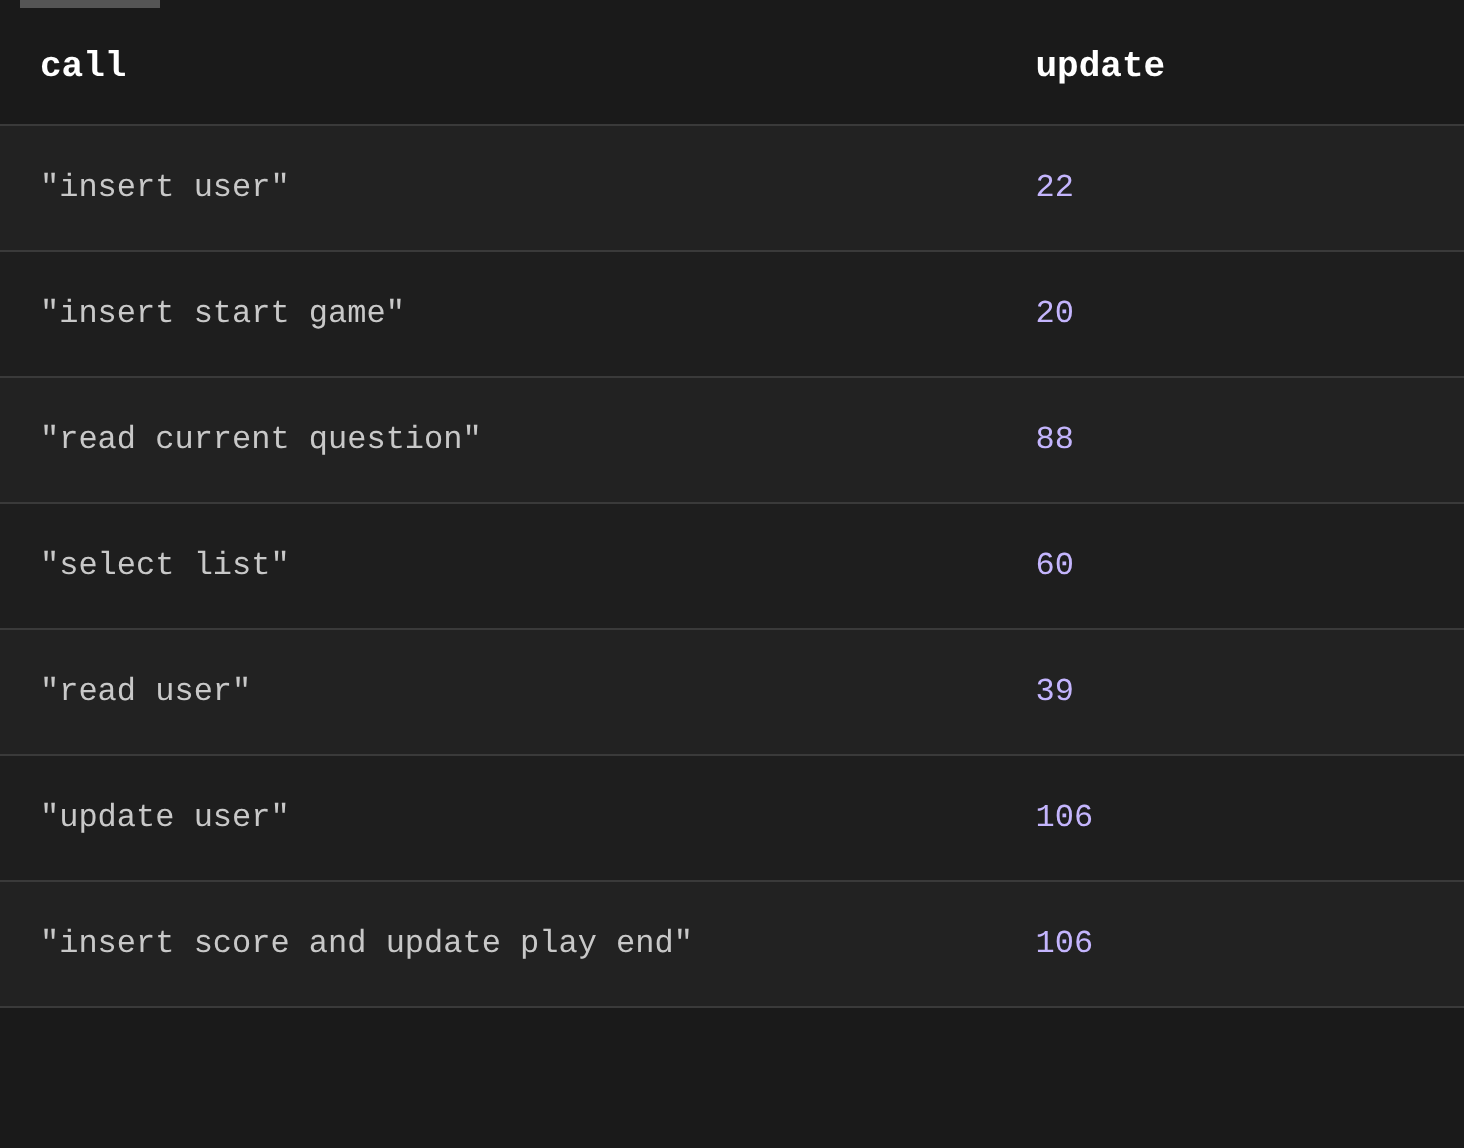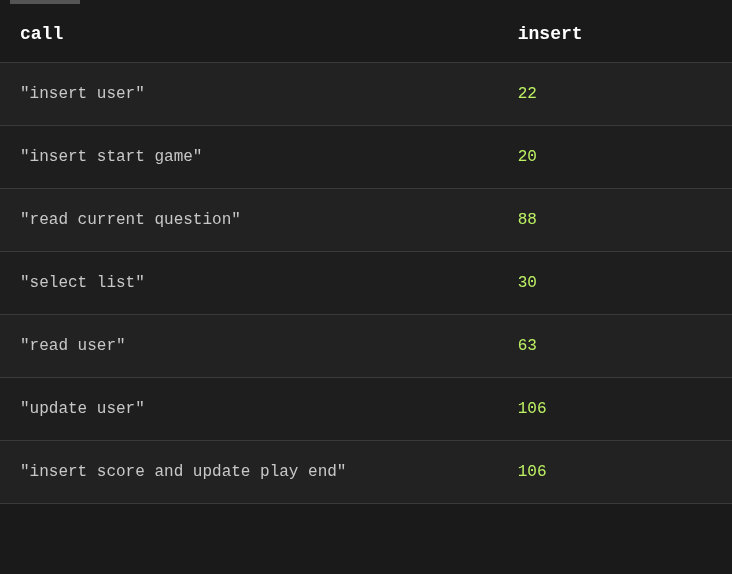--- a/index.html
+++ b/index.html
@@ -62,64 +62,64 @@
       font-size: 16px;
       color: #d4d4d4;
       font-family: 'Courier New', Courier, monospace;
     }
 
     td:first-child {
       color: #c8c8c8;
     }
 
     td:last-child {
-      color: #bef264;
+      color: #c4b5fd;
     }
 
     .top-bar {
       width: 70px;
       height: 4px;
       background-color: #555;
       margin-bottom: 2px;
       margin-left: 10px;
     }
   </style>
 </head>
 <body>
 
 <div class="top-bar"></div>
 
 <div class="table-container">
   <table>
     <thead>
       <tr>
         <th>call</th>
-        <th>insert</th>
+        <th>update</th>
       </tr>
     </thead>
     <tbody id="table-body">
     <tr>
           <td>"insert user"</td>
           <td>22</td>
         </tr>
         <tr>
           <td>"insert start game"</td>
           <td>20</td>
         </tr>
         <tr>
           <td>"read current question"</td>
           <td>88</td>
         </tr>
         <tr>
           <td>"select list"</td>
-          <td>30</td>
+          <td>60</td>
         </tr>
         <tr>
           <td>"read user"</td>
-          <td>63</td>
+          <td>39</td>
         </tr>
         <tr>
           <td>"update user"</td>
           <td>106</td>
         </tr>
         <tr>
           <td>"insert score and update play end"</td>
           <td>106</td>
         </tr>
       </tbody>

